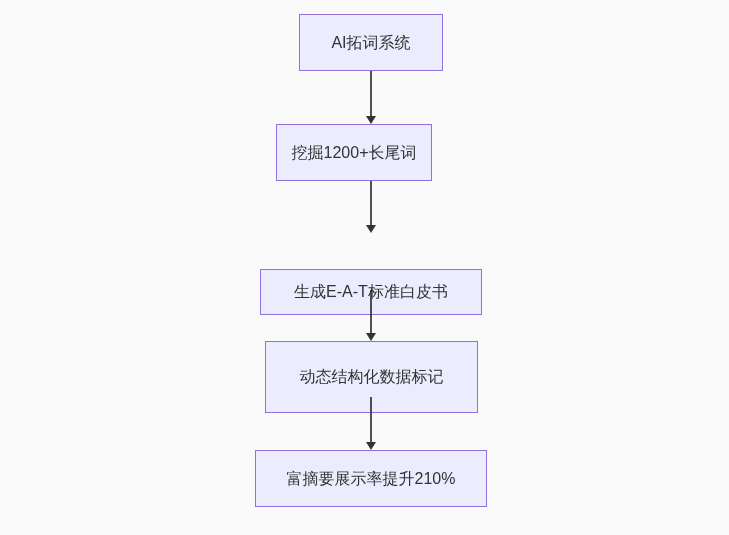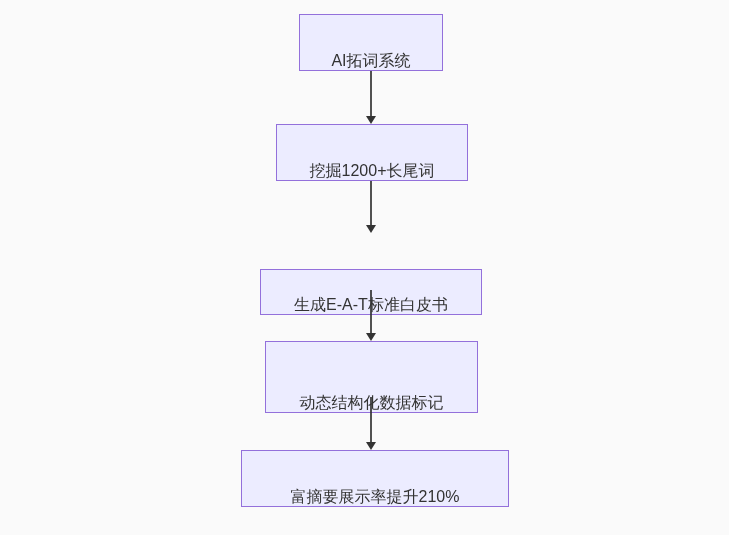--- a/index.html
+++ b/index.html
@@ -19,32 +19,32 @@
   .canvas {
     position: relative;
     width: 729px; height: 535px;
   }
   .flow-node {
     position: absolute;
     background: var(--node-fill);
     border: 1px solid var(--node-border);
     color: var(--node-text);
     display: flex;
-    align-items: flex-end;
+    align-items: center;
     justify-content: center;
     font-size: 16px;
     line-height: 1.2;
     text-align: center;
     white-space: nowrap;
   }
   .node-1 { left: 299px; top: 14px;  width: 144px; height: 57px; }
-  .node-2 { left: 276px; top: 124px; width: 192px; height: 57px; }
+  .node-2 { left: 276px; top: 124px; width: 156px; height: 57px; }
   .node-3 { left: 260px; top: 233px; width: 222px; height: 46px; margin-top: 36px; }
   .node-4 { left: 265px; top: 341px; width: 213px; height: 72px; }
-  .node-5 { left: 241px; top: 450px; width: 268px; height: 57px; }
+  .node-5 { left: 255px; top: 450px; width: 232px; height: 57px; }
 
   .edge {
     position: absolute;
     left: 371px;
     transform: translateX(-50%);
     display: flex;
     flex-direction: column;
     align-items: center;
   }
   .edge-1 { top: 71px;  height: 53px; }

